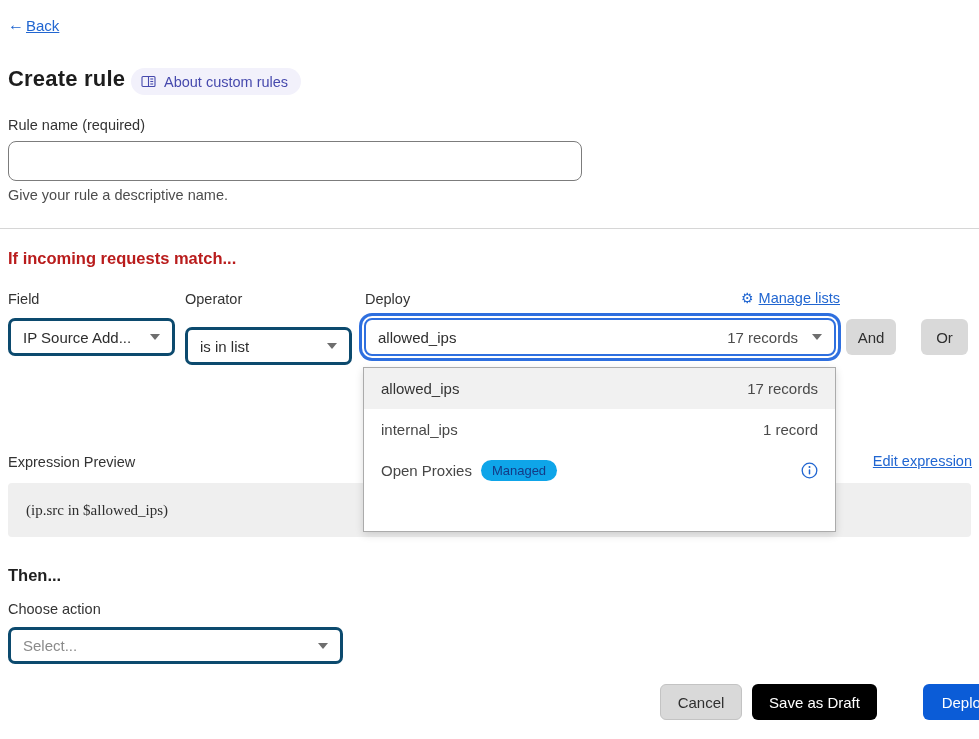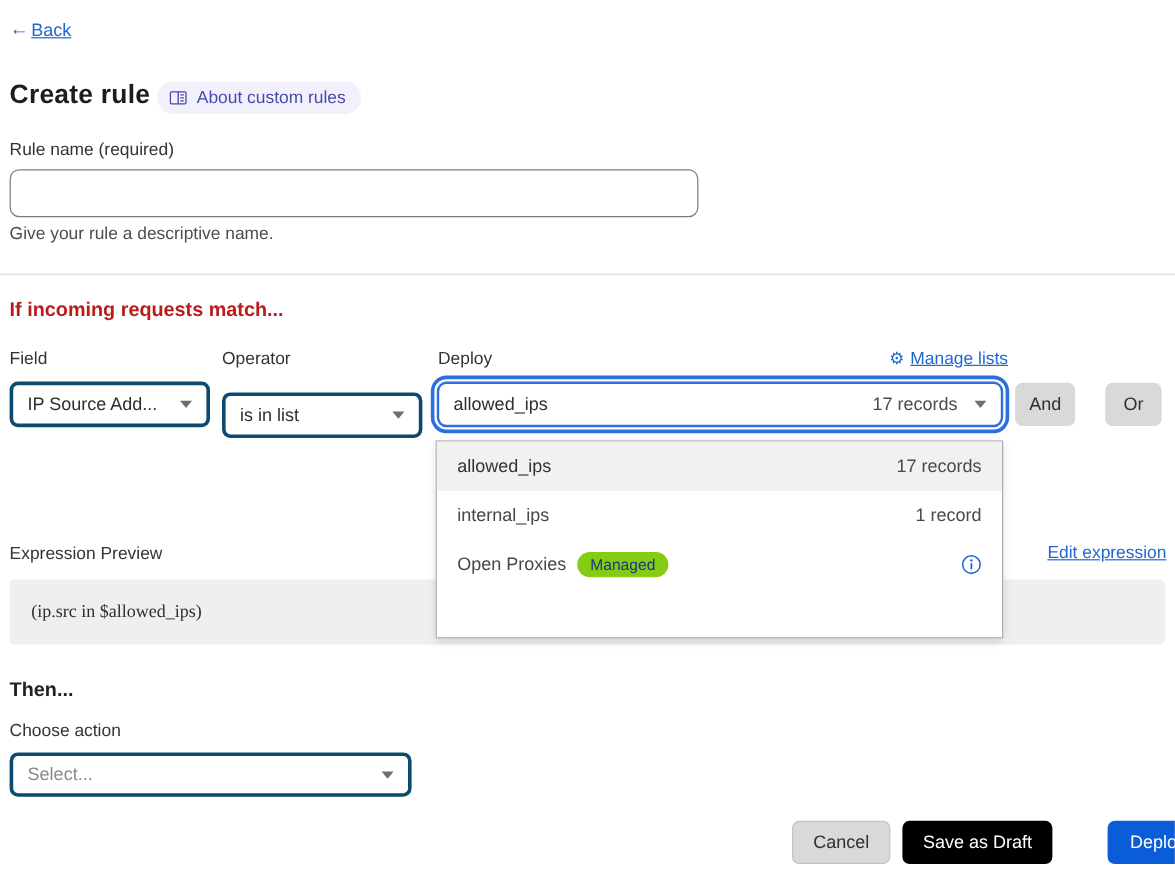--- a/index.html
+++ b/index.html
@@ -103,21 +103,21 @@
     box-shadow: 0 3px 8px rgba(0,0,0,0.14);
     z-index: 5;
   }
   .dropdown-row {
     height: 41px; display: flex; align-items: center;
     padding: 0 17px; font-size: 15px; color: #474747; cursor: pointer;
   }
   .dropdown-row.selected { background: #f1f1f1; color: #333; }
   .dropdown-row .row-records { margin-left: auto; color: #4a4a4a; }
   .managed-pill {
-    background: #84cc16; color: #143a86; font-size: 13px;
+    background: #0ea5e9; color: #143a86; font-size: 13px;
     border-radius: 11px; padding: 3px 11px; margin-left: 9px;
   }
   .info-icon { margin-left: auto; display: flex; align-items: center; cursor: pointer; }
 
   
   .expr-label { left: 8px; top: 454px; font-size: 14.5px; color: #333; }
   .edit-expr {
     top: 453px; right: 7px; font-size: 14.5px; color: #2166d1;
     text-decoration: underline; cursor: pointer;
   }

